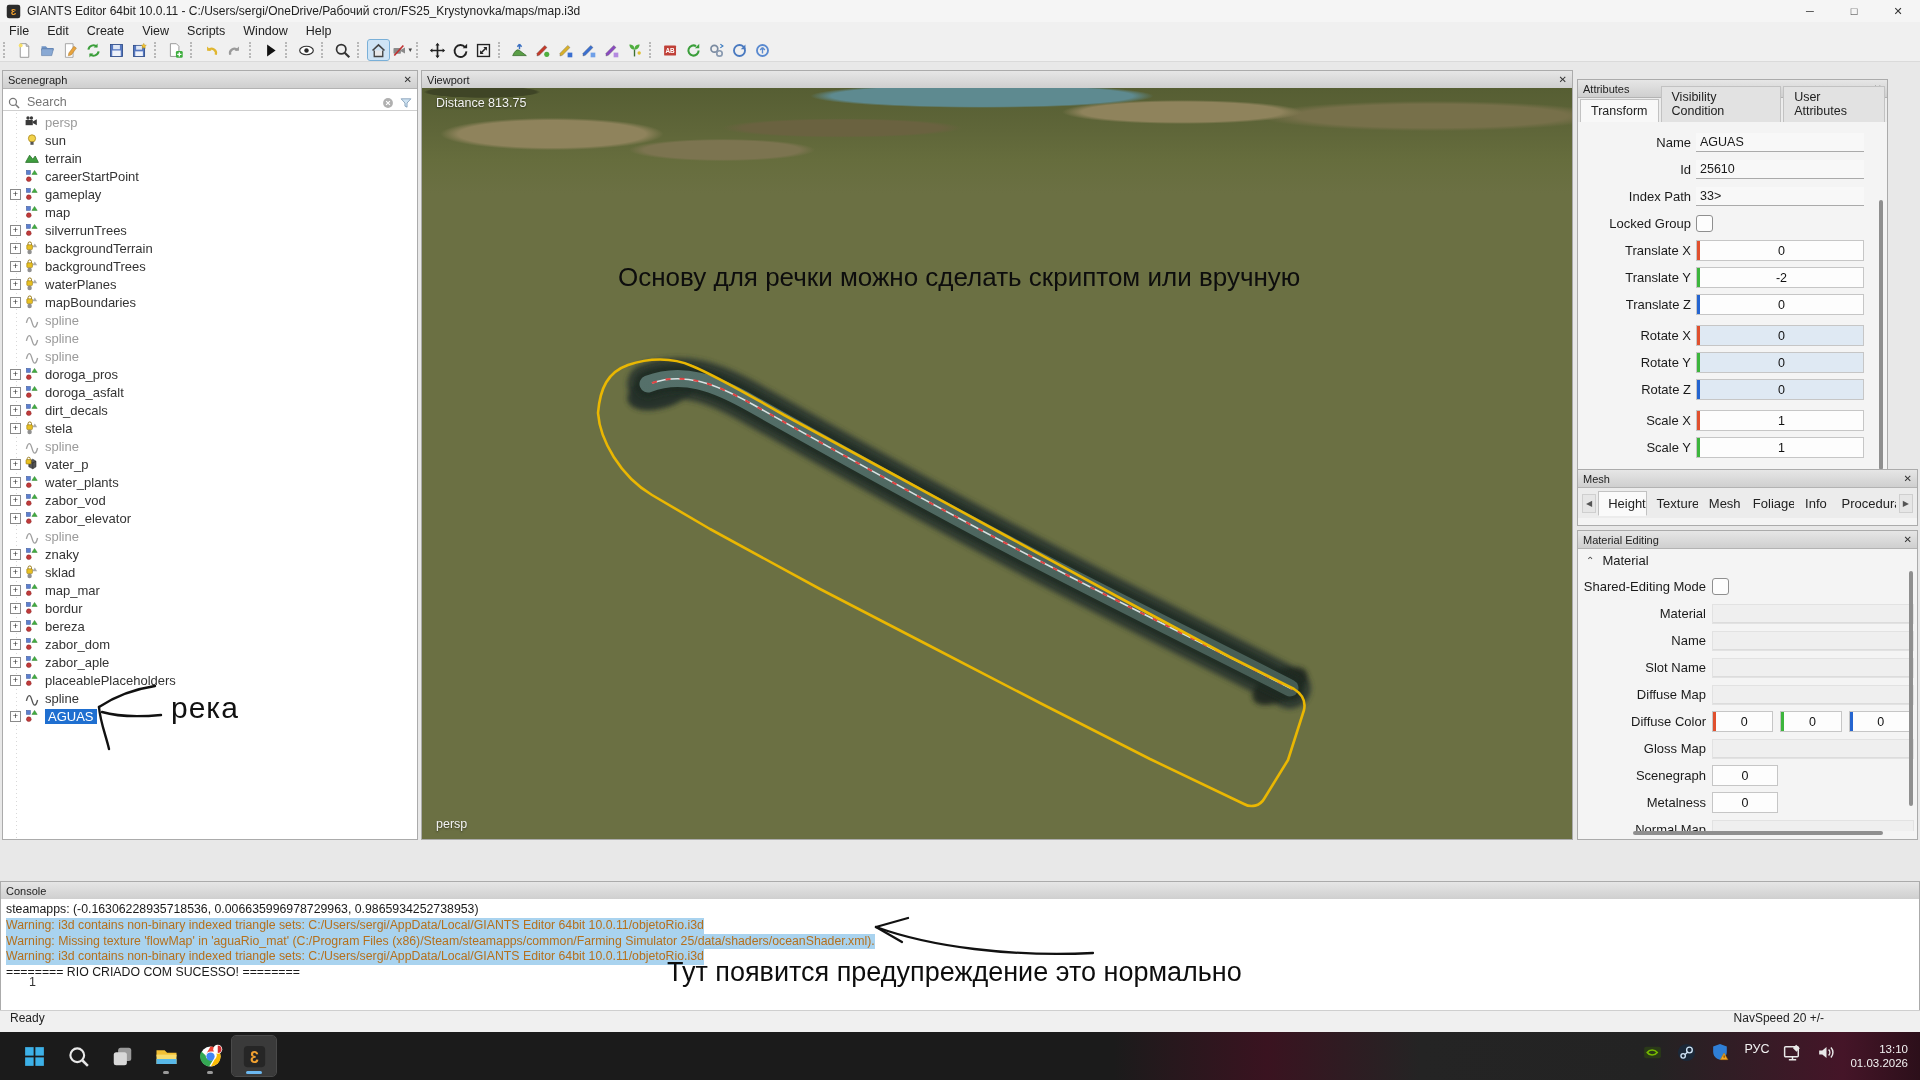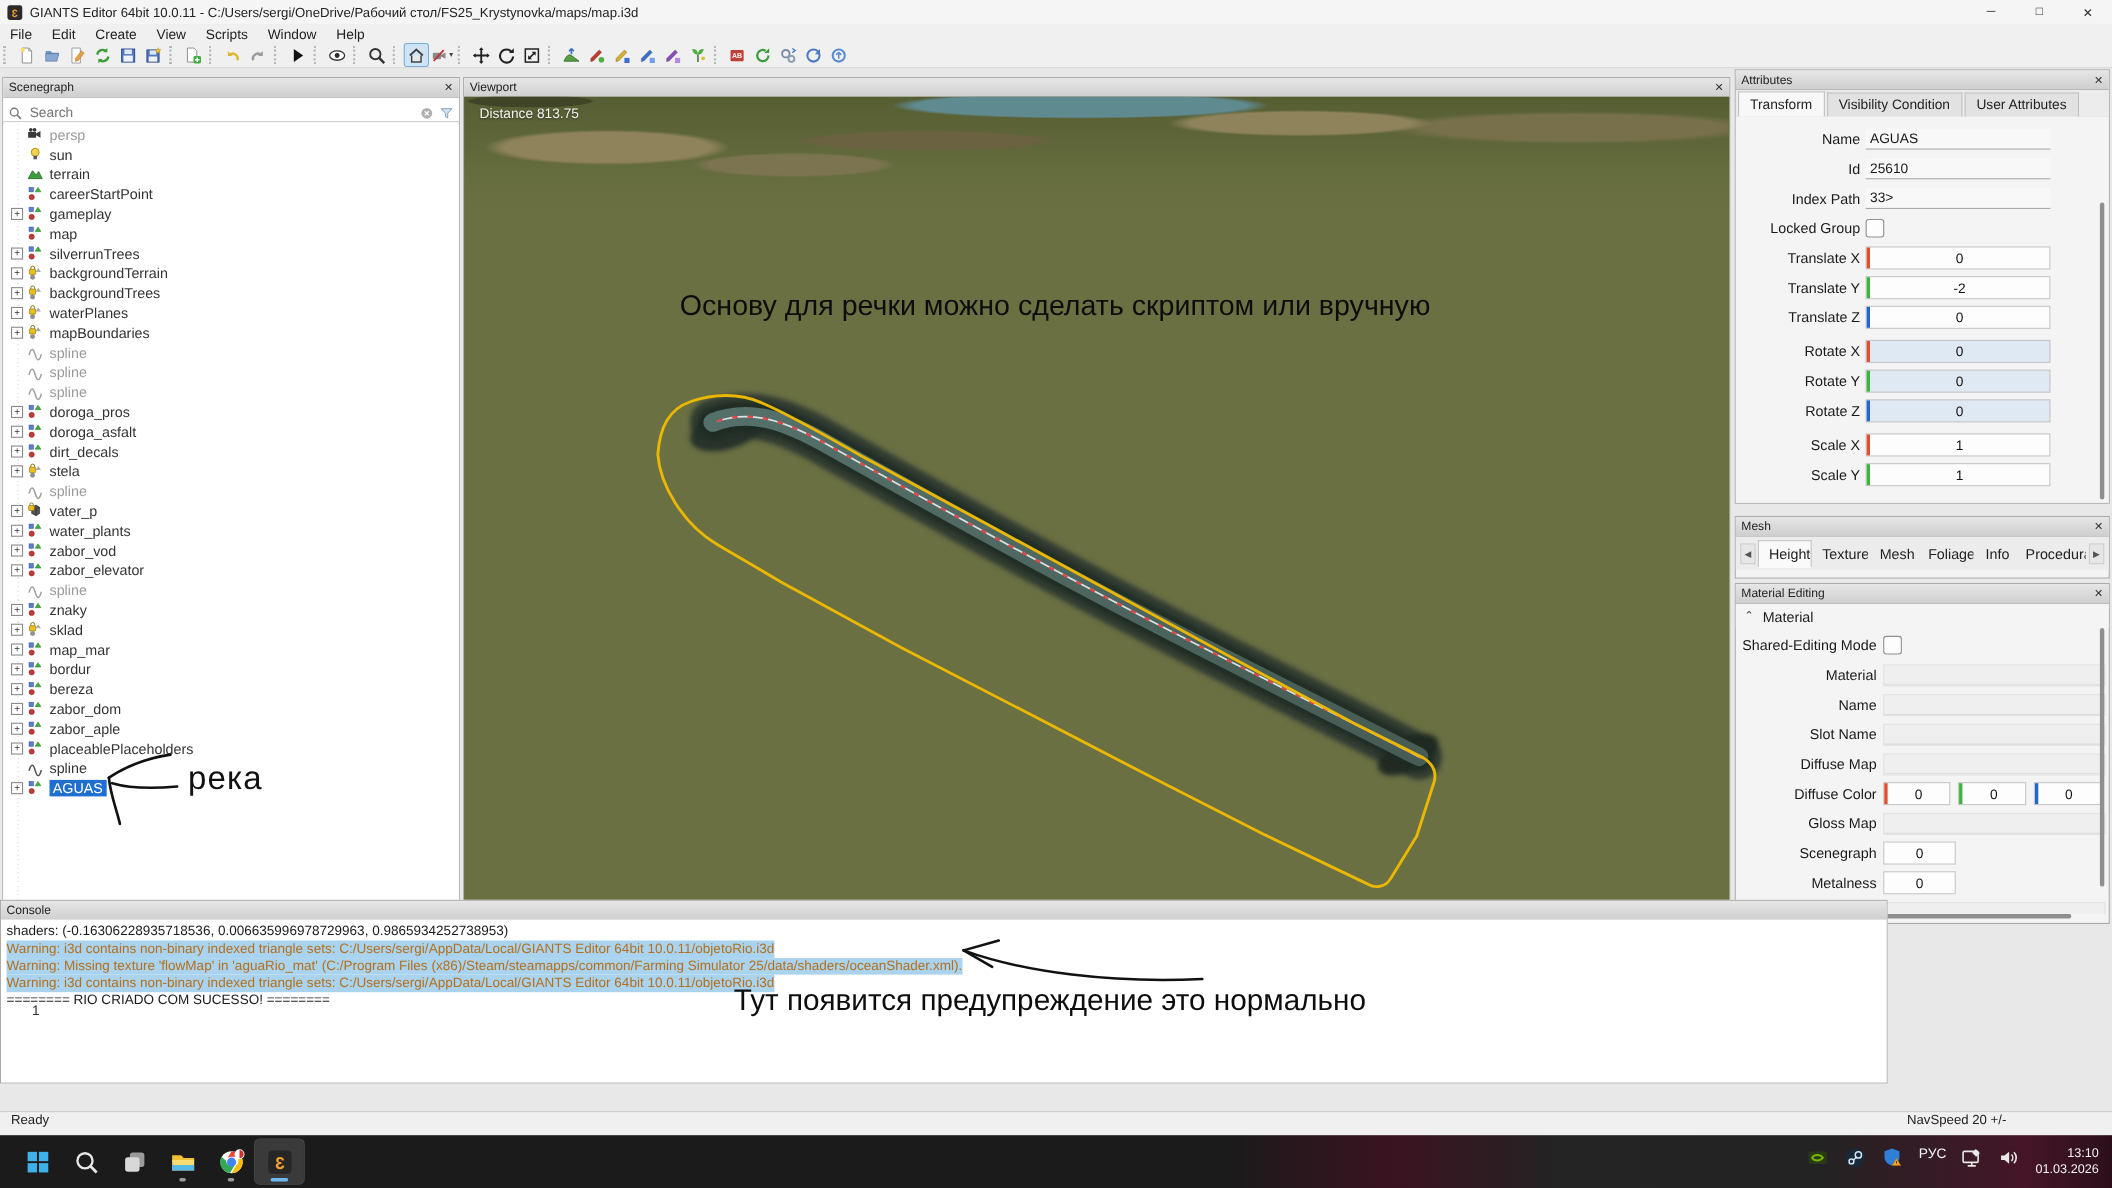--- a/index.html
+++ b/index.html
@@ -768,21 +768,21 @@
       <path d="M230,295 C262,284 292,295 330,316 C410,361 510,417 610,469 C710,521 802,566 870,601" fill="none" stroke="#e9eef0" stroke-width="1.6" opacity="0.9"></path>
       <path d="M230,295 C262,284 292,295 330,316 C410,361 510,417 610,469 C710,521 802,566 870,601" fill="none" stroke="#e04444" stroke-width="2" stroke-dasharray="5 9"></path>
       <path d="M176,325 C178,300 186,284 206,277 C226,270 250,269 270,278 C292,287 322,304 362,327 L478,390 L588,450 L698,510 L808,569 L872,601 C880,606 884,613 882,622 L866,672 L842,711 C838,718 829,720 822,716 L728,671 L618,615 L508,558 L398,501 L288,441 L230,407 C198,388 178,352 176,325 Z" fill="none" stroke="#eab702" stroke-width="2.6" stroke-linejoin="round"></path>
     </svg>
     <div class="vp-note">Основу для речки можно сделать скриптом или вручную</div>
     <div class="vp-dist">Distance 813.75</div>
     <div class="vp-cam">persp</div>
   </div>
 </div>
 
-<div id="attrp" class="panel" style="left:1577px;top:63px;width:341px;height:395px">
+<div id="attrp" class="panel" style="left:1577px;top:79px;width:311px;height:395px">
   <div class="phead">
     <span>Attributes</span>
     <span class="px">✕</span>
   </div>
   <div class="atabs" id="attrtabs">
       <span class="atab on">Transform</span>
       <span class="atab">Visibility Condition</span>
       <span class="atab">User Attributes</span>
     </div>
   <div class="abody" id="attrbody">
@@ -942,27 +942,27 @@
       </div>
       <div class="mrow">
         <span class="mlbl">Normal Map</span>
         <span class="mfield"></span>
       </div>
     </div>
   <div class="vscroll" style="right:4px;top:40px;height:235px"></div>
   <div class="hscroll" style="left:55px;bottom:4px;width:250px"></div>
 </div>
 
-<div id="consolep" class="panel" style="left:0;top:818px;width:1716px;height:167px">
+<div id="consolep" class="panel" style="left:0;top:881px;width:1920px;height:167px">
   <div class="phead">
     <span>Console</span>
   </div>
   <div class="cbody">
     <div id="clines">
-        <div class="cline info">shaders: (-0.16306228935718536, 0.006635996978729963, 0.9865934252738953)</div>
+        <div class="cline info">steamapps: (-0.16306228935718536, 0.006635996978729963, 0.9865934252738953)</div>
         <div class="cline warning csel">Warning: i3d contains non-binary indexed triangle sets: C:/Users/sergi/AppData/Local/GIANTS Editor 64bit 10.0.11/objetoRio.i3d</div>
         <div class="cline warning csel">Warning: Missing texture 'flowMap' in 'aguaRio_mat' (C:/Program Files (x86)/Steam/steamapps/common/Farming Simulator 25/data/shaders/oceanShader.xml).</div>
         <div class="cline warning csel">Warning: i3d contains non-binary indexed triangle sets: C:/Users/sergi/AppData/Local/GIANTS Editor 64bit 10.0.11/objetoRio.i3d</div>
         <div class="cline info">======== RIO CRIADO COM SUCESSO! ========</div>
       </div>
     <div class="lineno">1</div>
     <div class="cnote">Тут появится предупреждение это нормально</div>
     <svg id="c-arrow" width="270" height="70">
       <g fill="none" stroke="#111" stroke-width="2.3" stroke-linecap="round">
         <path d="M25,22 C80,42 160,52 242,48"></path>

